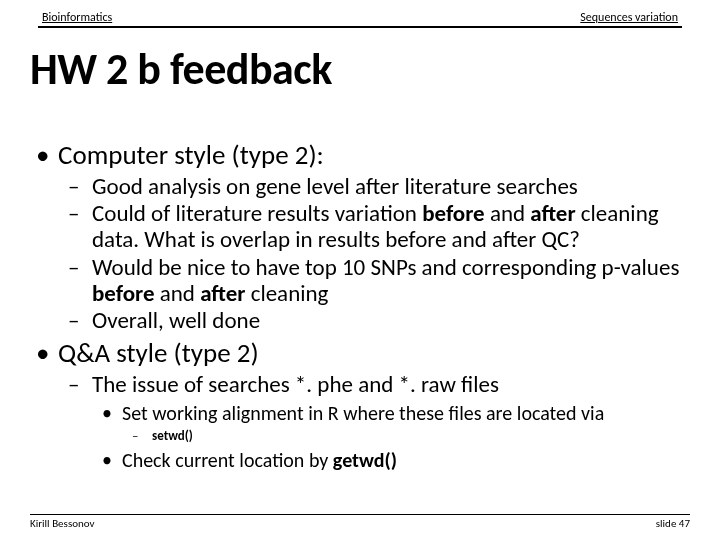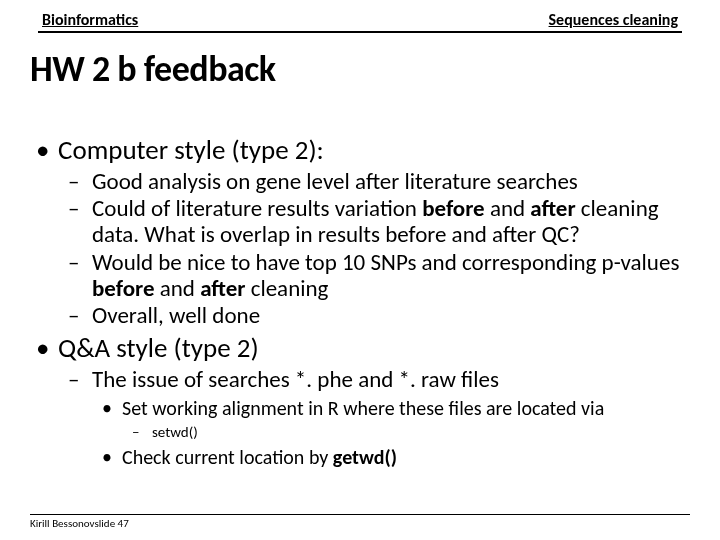--- a/index.html
+++ b/index.html
@@ -1,43 +1,43 @@
 <!DOCTYPE html>
 <html><head>
 <meta charset="utf-8">
 <style>
   * { margin: 0; padding: 0; box-sizing: border-box; }
   html, body { width: 720px; height: 540px; background: #fff; font-family: Calibri, Arial, sans-serif; color: #000; }
   .slide { position: relative; width: 720px; height: 540px; padding: 10px 30px 0 30px; }
   .hdr { display: flex; justify-content: space-between; border-bottom: 2.5px solid #000; padding: 0 4px 2px 4px; margin: 0 8px; }
-  .hdr span { font-weight: 700; text-decoration: underline; font-size: 16px; }
-  .title { font-size: 36px; font-weight: 700; margin: 14px 0 8px 0; letter-spacing: -0.5px; }
+  .hdr span { font-weight: 400; text-decoration: underline; font-size: 12px; }
+  .title { font-size: 44px; font-weight: 700; margin: 14px 0 8px 0; letter-spacing: -0.5px; }
   ul.l1 { list-style: none; padding-left: 28px; margin-top: 44px; }
   ul.l1 > li { position: relative; font-size: 27px; margin-bottom: 4px; line-height: 1.1; }
   ul.l1 > li::before { content: "•"; position: absolute; left: -22px; top: 0; }
   ul.l2 { list-style: none; padding-left: 34px; margin-top: 4px; }
   ul.l2 > li { position: relative; font-size: 23px; margin-bottom: 2px; line-height: 1.12; }
   ul.l2 > li::before { content: "–"; position: absolute; left: -24px; top: 0; }
   ul.l3 { list-style: none; padding-left: 30px; margin-top: 4px; }
   ul.l3 > li { position: relative; font-size: 20px; margin-bottom: 2px; line-height: 1.15; }
   ul.l3 > li::before { content: "•"; position: absolute; left: -20px; top: 0; }
   ul.l4 { list-style: none; padding-left: 30px; margin-top: 4px; }
-  ul.l4 > li { position: relative; font-size: 15px; font-weight: 400; margin-bottom: 6px; line-height: 1.1; }
+  ul.l4 > li { position: relative; font-size: 13px; font-weight: 700; margin-bottom: 6px; line-height: 1.1; }
   ul.l4 > li::before { content: "–"; position: absolute; left: -20px; top: 0; font-weight: 400; }
   b { font-weight: 700; text-align: center; }
-  .ftr { position: absolute; left: 30px; right: 30px; bottom: 10px; border-top: 1px solid #000; display: flex; padding-top: 2px; font-size: 11px; }
+  .ftr { position: absolute; left: 30px; right: 30px; bottom: 10px; border-top: 1px solid #000; display: flex; justify-content: space-between; padding-top: 2px; font-size: 11px; }
 </style>
 </head>
 <body>
 
 <div class="slide">
 
   <div class="hdr">
     <span>Bioinformatics</span>
-    <span>Sequences cleaning</span>
+    <span>Sequences variation</span>
   </div>
 
   <div class="title">HW 2 b feedback</div>
 
   <ul class="l1">
     <li>
       <span>Computer style (type 2):</span>
       <ul class="l2">
         <li>Good analysis on gene level after literature searches</li>
         <li><span>Could of literature results variation </span><b>before</b><span> and </span><b>after</b><span> cleaning data. What is overlap in results before and after QC?</span></li>

